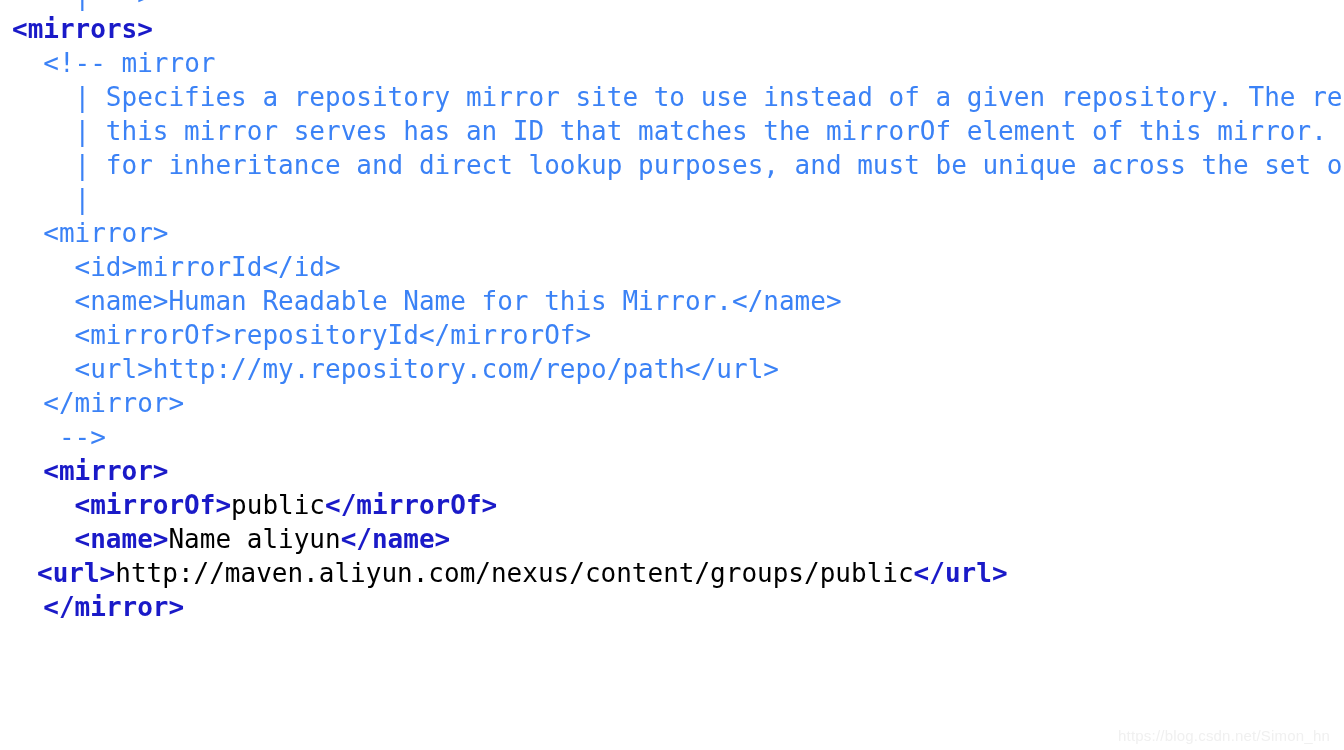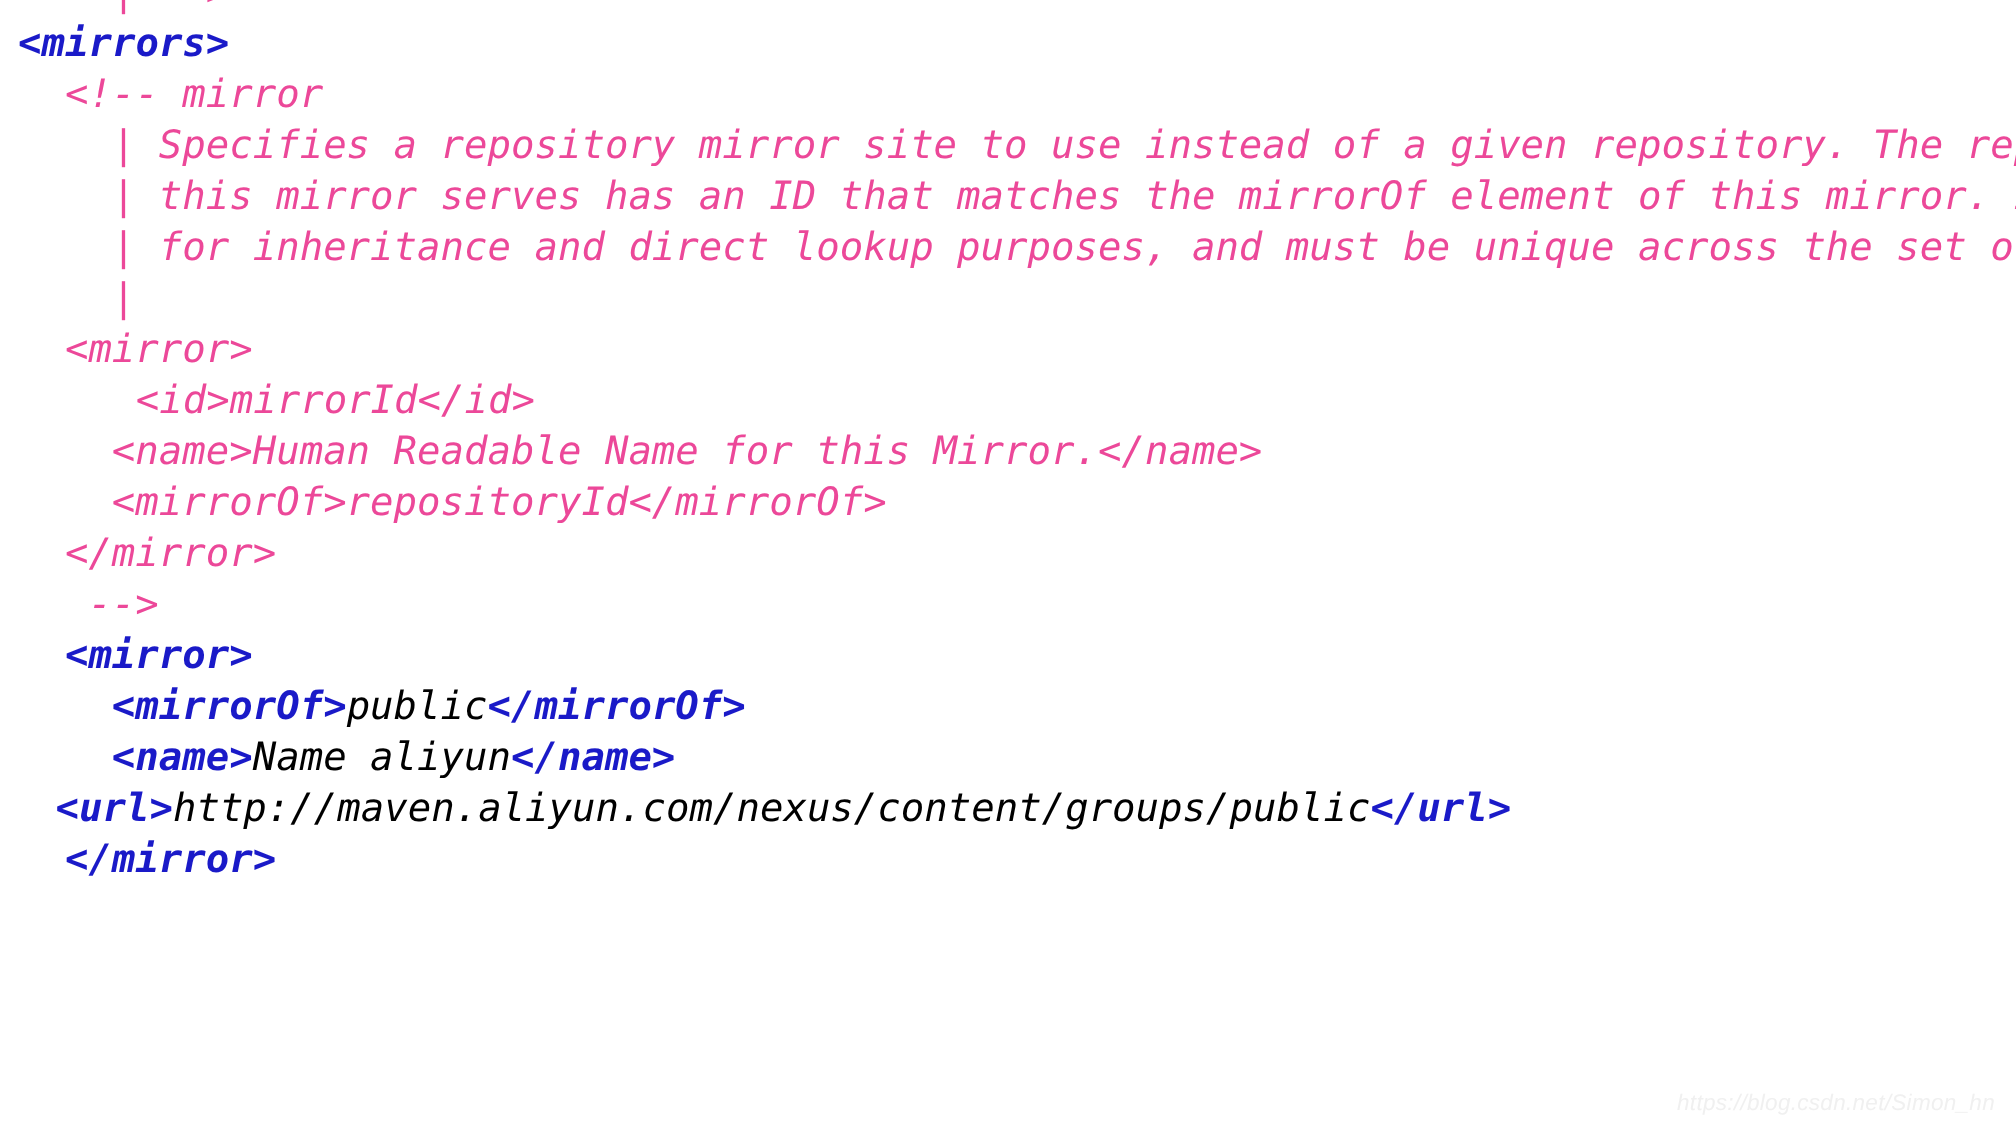--- a/index.html
+++ b/index.html
@@ -16,21 +16,20 @@
   }
 
   #code-view {
     position: absolute;
     left: 0;
     top: 0;
     width: 1344px;
     height: 750px;
     overflow: hidden;
     background: #ffffff;
-    font-style: italic;
   }
 
   
   #code-lines {
     position: absolute;
     left: 0;
     top: -22px;
     width: 1344px;
   }
 
@@ -45,21 +44,21 @@
     box-sizing: border-box;
   }
 
   .blank-line {
     height: 34px;
   }
 
   
   .tag      { color: #1a1ac8; font-weight: bold; }
   .text     { color: #000000; font-weight: normal; }
-  .comment  { color: #ec4899; font-weight: normal; }
+  .comment  { color: #3b82f6; font-weight: normal; }
 
   #watermark {
     position: absolute;
     right: 14px;
     bottom: 6px;
     font-family: "Liberation Sans", sans-serif;
     font-size: 15px;
     color: #f0f0f0;
     white-space: nowrap;
     letter-spacing: 0.2px;
@@ -71,23 +70,24 @@
 <div id="code-view">
   <div id="code-lines">
       <div class="code-line" style="padding-left: 74.56px;"><span class="comment">| --&gt;</span></div>
       <div class="code-line" style="padding-left: 12px;"><span class="tag">&lt;mirrors&gt;</span></div>
       <div class="code-line" style="padding-left: 43.28px;"><span class="comment">&lt;!-- mirror</span></div>
       <div class="code-line" style="padding-left: 74.56px;"><span class="comment">| Specifies a repository mirror site to use instead of a given repository. The repository that</span></div>
       <div class="code-line" style="padding-left: 74.56px;"><span class="comment">| this mirror serves has an ID that matches the mirrorOf element of this mirror. IDs are used</span></div>
       <div class="code-line" style="padding-left: 74.56px;"><span class="comment">| for inheritance and direct lookup purposes, and must be unique across the set of mirrors.</span></div>
       <div class="code-line" style="padding-left: 74.56px;"><span class="comment">|</span></div>
       <div class="code-line" style="padding-left: 43.28px;"><span class="comment">&lt;mirror&gt;</span></div>
-      <div class="code-line" style="padding-left: 74.56px; margin-left: 16px;"><span class="comment">&lt;id&gt;mirrorId&lt;/id&gt;</span></div>
+      <div class="code-line" style="padding-left: 74.56px;"><span class="comment">&lt;id&gt;mirrorId&lt;/id&gt;</span></div>
       <div class="code-line" style="padding-left: 74.56px;"><span class="comment">&lt;name&gt;Human Readable Name for this Mirror.&lt;/name&gt;</span></div>
       <div class="code-line" style="padding-left: 74.56px;"><span class="comment">&lt;mirrorOf&gt;repositoryId&lt;/mirrorOf&gt;</span></div>
+      <div class="code-line" style="padding-left: 74.56px;"><span class="comment">&lt;url&gt;http://my.repository.com/repo/path&lt;/url&gt;</span></div>
       <div class="code-line" style="padding-left: 43.28px;"><span class="comment">&lt;/mirror&gt;</span></div>
       <div class="code-line" style="padding-left: 58.92px;"><span class="comment">--&gt;</span></div>
       <div class="code-line" style="padding-left: 43.28px;"><span class="tag">&lt;mirror&gt;</span></div>
       <div class="code-line" style="padding-left: 74.56px;"><span class="tag">&lt;mirrorOf&gt;</span><span class="text">public</span><span class="tag">&lt;/mirrorOf&gt;</span></div>
       <div class="code-line" style="padding-left: 74.56px;"><span class="tag">&lt;name&gt;</span><span class="text">Name aliyun</span><span class="tag">&lt;/name&gt;</span></div>
       <div class="code-line" style="padding-left: 37px;"><span class="tag">&lt;url&gt;</span><span class="text">http://maven.aliyun.com/nexus/content/groups/public</span><span class="tag">&lt;/url&gt;</span></div>
       <div class="code-line" style="padding-left: 43.28px;"><span class="tag">&lt;/mirror&gt;</span></div>
       <div class="code-line blank-line" style="padding-left: 12px;"></div>
     </div>
   <div id="watermark">https://blog.csdn.net/Simon_hn</div>

